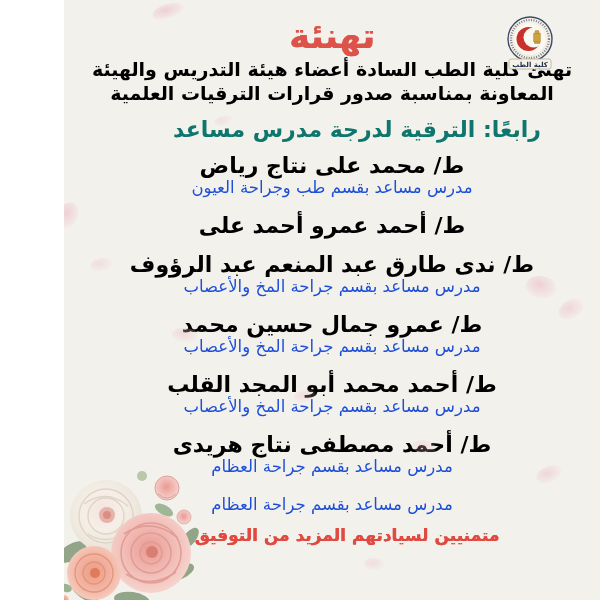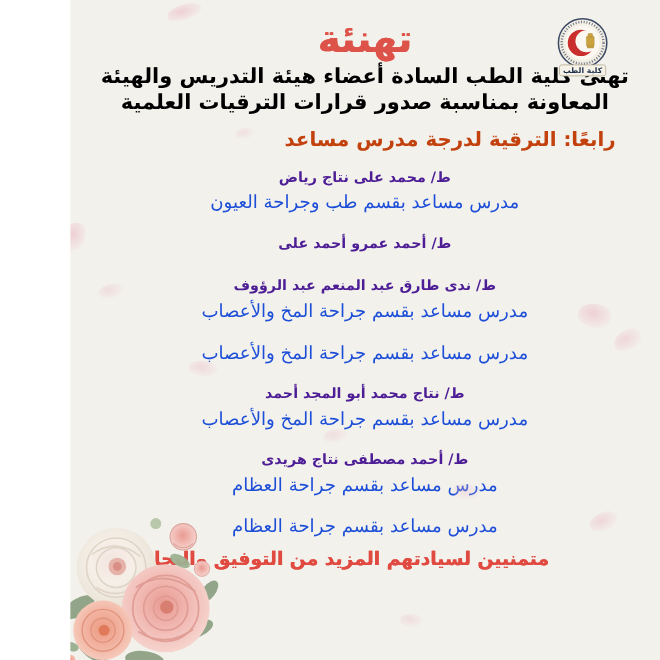--- a/index.html
+++ b/index.html
@@ -19,27 +19,27 @@
     margin:0;padding-top:16px;text-align:center;
     font-size:35px;font-weight:bold;color:#dd5349;
     text-shadow:.6px 0 #dd5349;letter-spacing:1px;
   }
   .logo-wrap{position:absolute;top:14px;right:40px;width:60px;text-align:center;}
   .intro{
     width:520px;margin:1px auto 0;text-align:center;
     font-size:19px;line-height:24px;font-weight:bold;color:#000000;
   }
   .section-heading{
-    margin-top:12px;padding-right:40px;text-align:right;
-    font-size:18px;font-weight:bold;color:#c2410c;
+    margin-top:12px;padding-right:59px;text-align:right;
+    font-size:22px;font-weight:bold;color:#0f766e;
   }
   
   .entries{margin-top:13px;display:flex;flex-direction:column;gap:17px;}
   .entry{text-align:center;}
-  .entry-name{font-size:13px;line-height:22px;font-weight:bold;color:#4c1d95;}
+  .entry-name{font-size:22px;line-height:22px;font-weight:bold;color:#000000;}
   .entry-dept{font-size:16.5px;line-height:21px;color:#1d4ed8;}
   .footer-message{
     margin:10px 0 0 0;margin-left:64px;text-align:left;
     font-size:17px;font-weight:bold;color:#e04a40;text-shadow:.4px 0 #e04a40;
   }
   .flowers{position:absolute;left:-10px;bottom:-8px;width:152px;height:148px;pointer-events:none;}
 </style>
 </head>
 <body>
 
@@ -100,24 +100,25 @@
       <div class="entry-dept">مدرس مساعد بقسم طب وجراحة العيون</div>
     </div>
     <div class="entry">
       <div class="entry-name">ط/ أحمد عمرو أحمد على</div>
     </div>
     <div class="entry">
       <div class="entry-name">ط/ ندى طارق عبد المنعم عبد الرؤوف</div>
       <div class="entry-dept">مدرس مساعد بقسم جراحة المخ والأعصاب</div>
     </div>
     <div class="entry">
+      <div class="entry-name">ط/ عمرو جمال حسين محمد</div>
       <div class="entry-dept">مدرس مساعد بقسم جراحة المخ والأعصاب</div>
     </div>
     <div class="entry">
-      <div class="entry-name">ط/ نتاج محمد أبو المجد أحمد</div>
+      <div class="entry-name">ط/ أحمد محمد أبو المجد القلب</div>
       <div class="entry-dept">مدرس مساعد بقسم جراحة المخ والأعصاب</div>
     </div>
     <div class="entry">
       <div class="entry-name">ط/ أحمد مصطفى نتاج هريدى</div>
       <div class="entry-dept">مدرس مساعد بقسم جراحة العظام</div>
     </div>
     <div class="entry">
       <div class="entry-dept">مدرس مساعد بقسم جراحة العظام</div>
     </div>
   </div>

